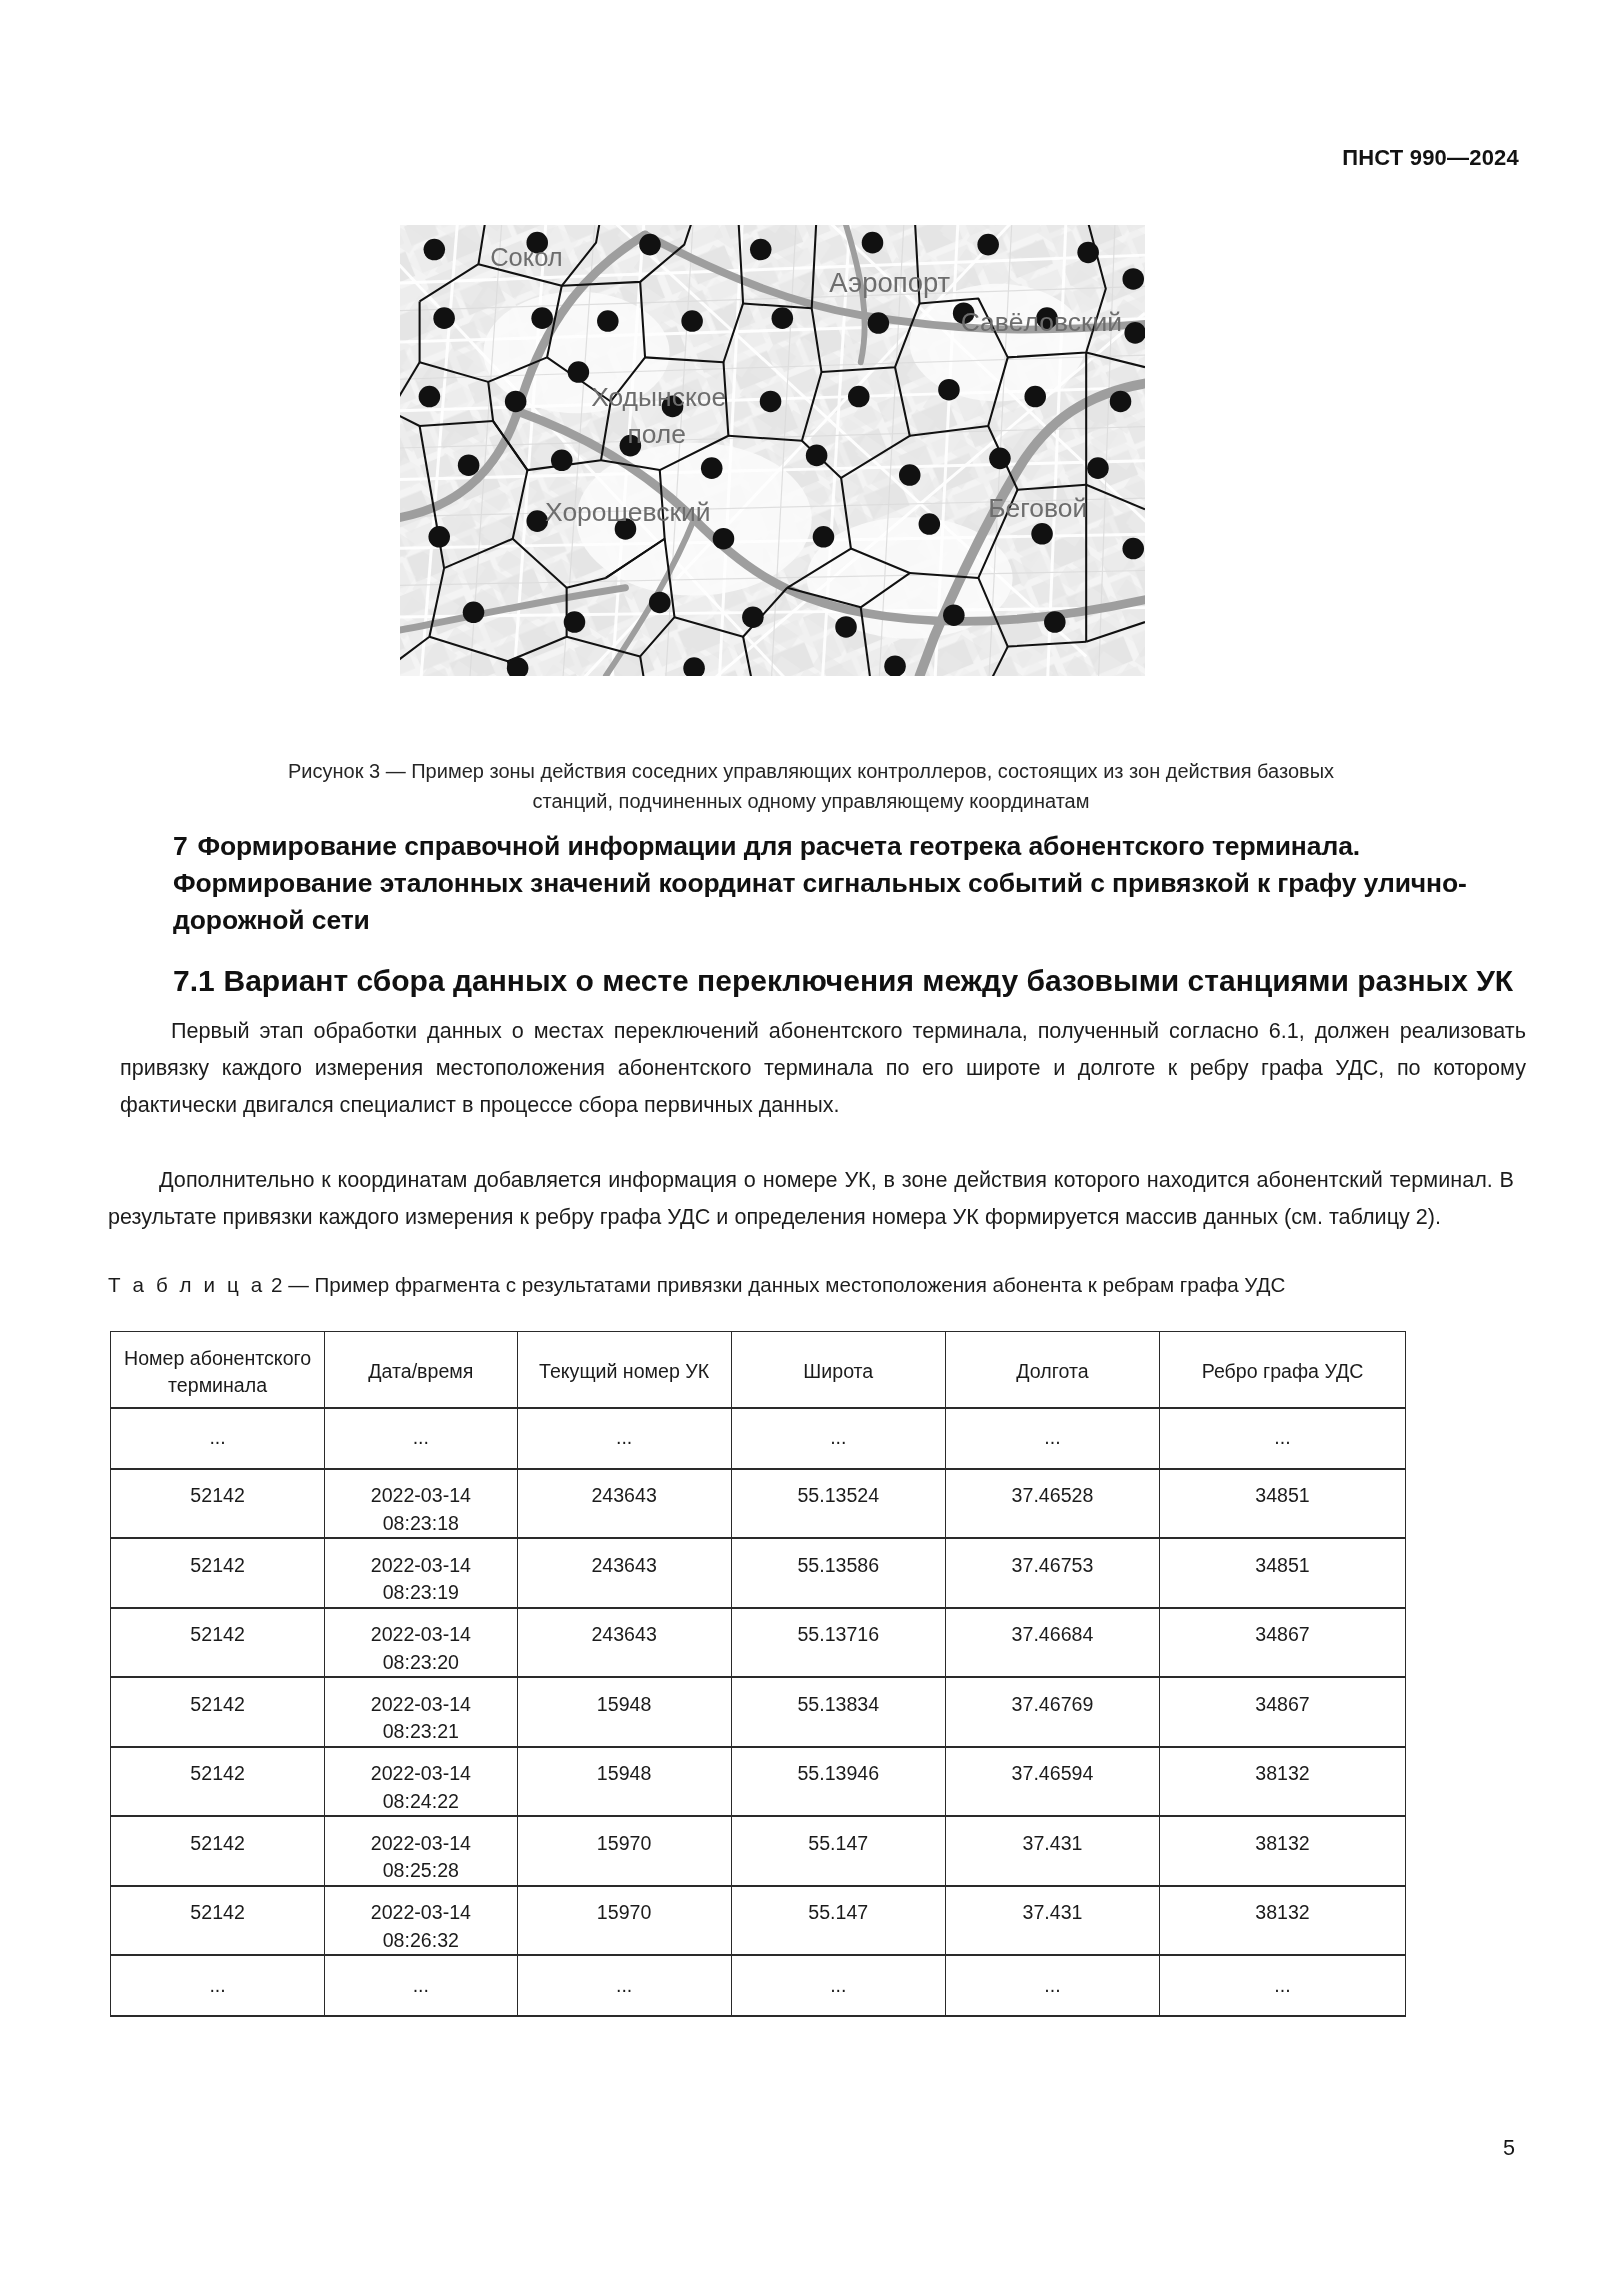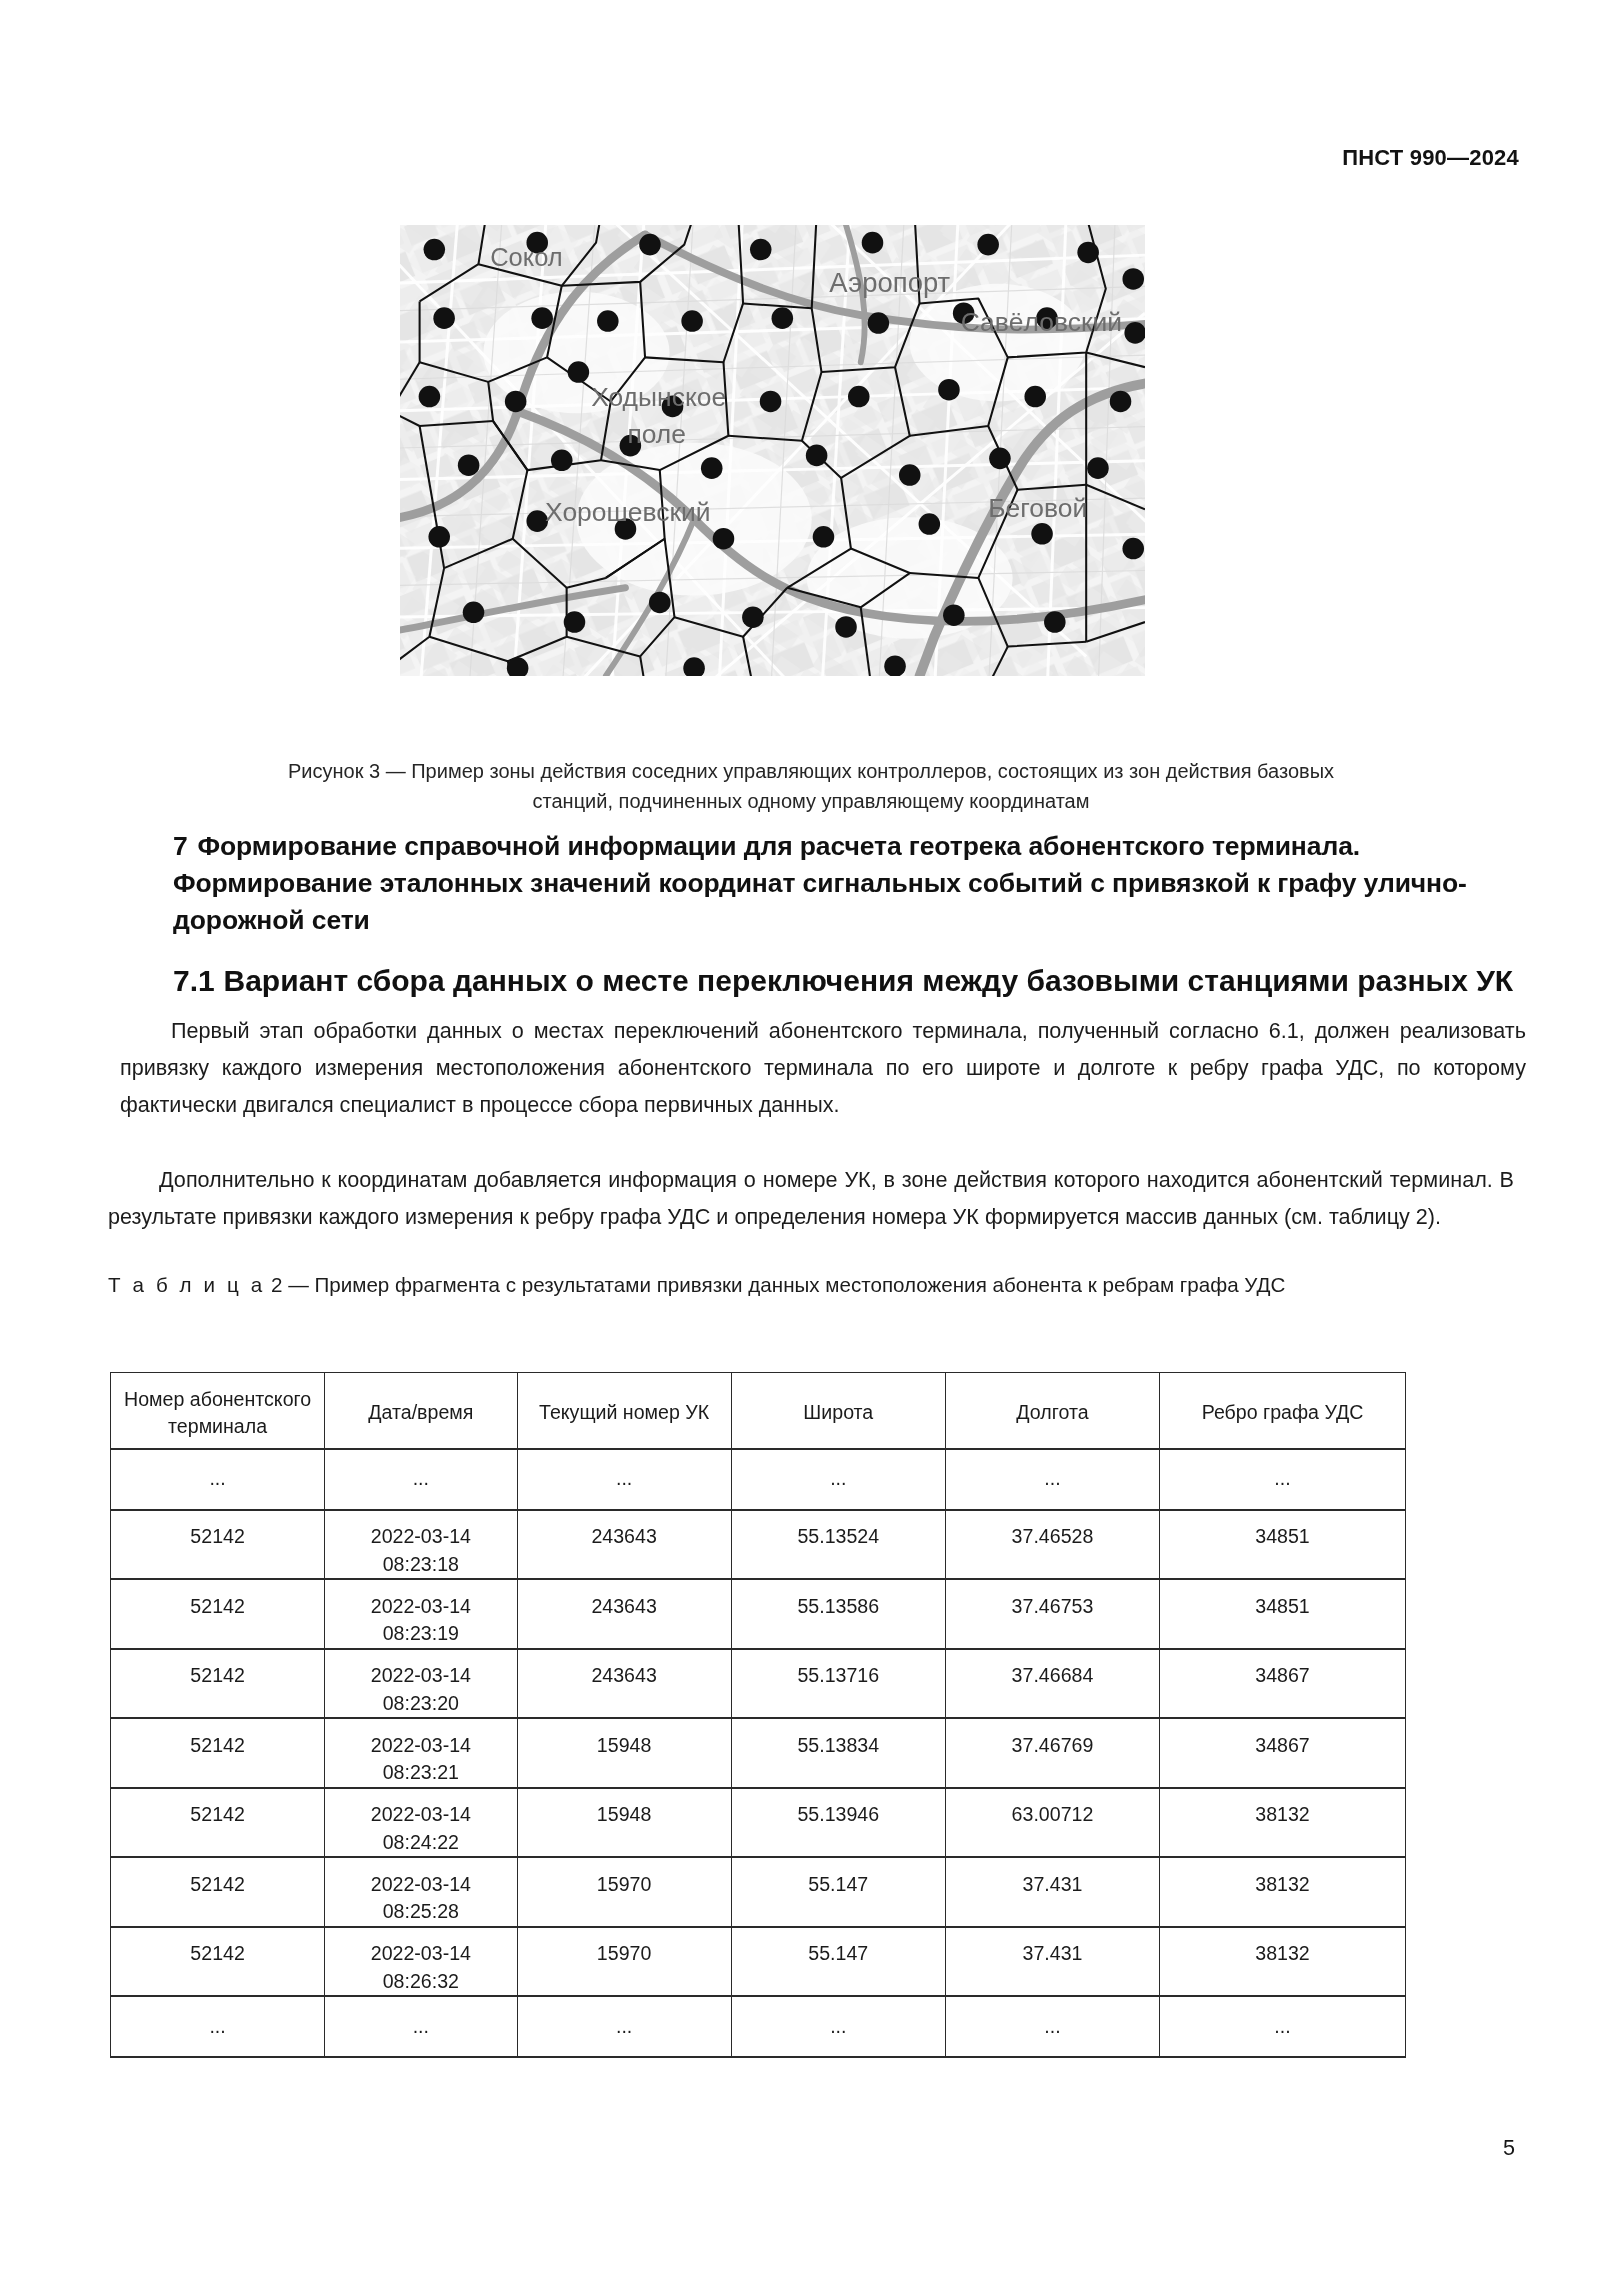--- a/index.html
+++ b/index.html
@@ -111,21 +111,21 @@
     color: #1c1c1c;
   }
   .table-caption .spaced {
     letter-spacing: 3.1px;
   }
 
   
   .data-table {
     position: absolute;
     left: 110px;
-    top: 1372px;
+    top: 1331px;
     width: 1296px;
     border-collapse: collapse;
     font-size: 19.6px;
     color: #1b1b1b;
     border-radius: 22px;
   }
   .data-table th,
   .data-table td {
     border: 1px solid #2a2a2a;
     text-align: center;
@@ -461,21 +461,21 @@
         <td>34867</td>
       </tr>
       <tr>
         <td>52142</td>
         <td>
           <span class="dt-line">2022-03-14</span>
           <span class="dt-line">08:24:22</span>
         </td>
         <td>15948</td>
         <td>55.13946</td>
-        <td>63.00712</td>
+        <td>37.46594</td>
         <td>38132</td>
       </tr>
       <tr>
         <td>52142</td>
         <td>
           <span class="dt-line">2022-03-14</span>
           <span class="dt-line">08:25:28</span>
         </td>
         <td>15970</td>
         <td>55.147</td>

